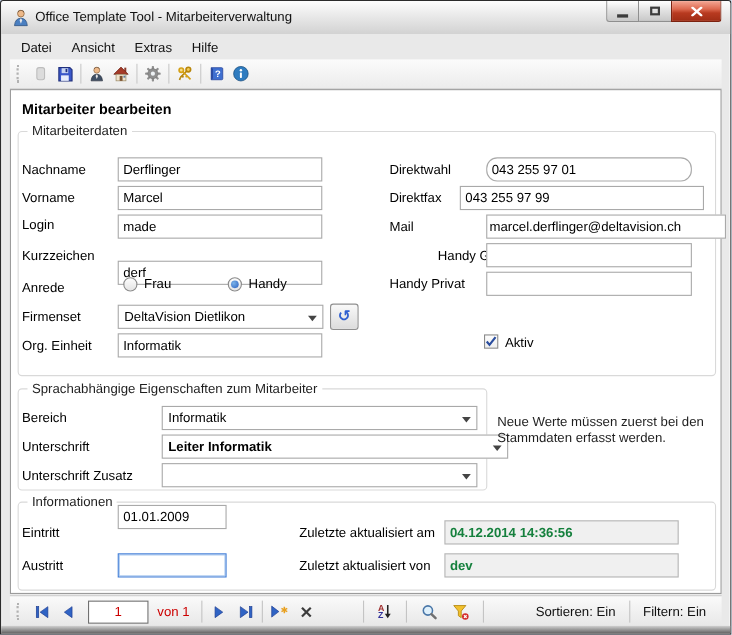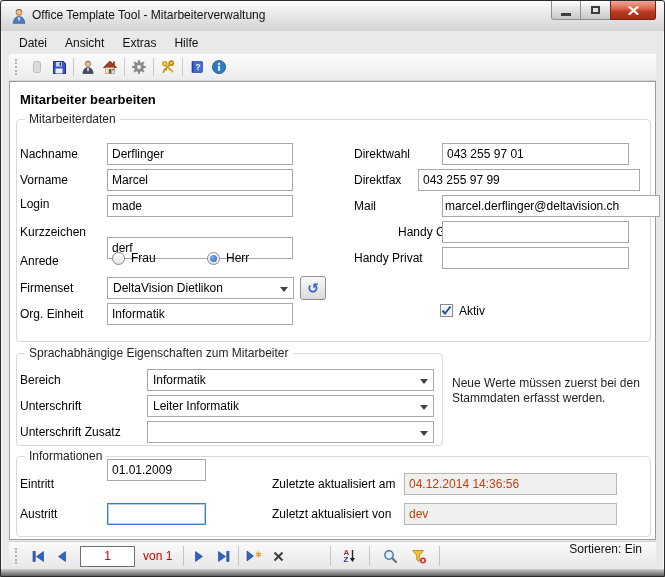--- a/index.html
+++ b/index.html
@@ -34,21 +34,21 @@
   .tb-sep{width:1px;height:18px;background:#c9c9c9;margin:0 3px;}
   
   .client{position:absolute;left:8px;right:8px;top:80px;height:459px;background:#fff;
           border:1px solid #9b9b9b;box-sizing:border-box;}
   .heading{position:absolute;left:10px;top:10px;font-size:13px;font-weight:bold;color:#000;}
   .groupbox{position:absolute;border:1px solid #d9d9d9;border-radius:4px;box-sizing:border-box;}
   .gb-title{position:absolute;top:-8px;left:8px;background:#fff;padding:0 4px;color:#1f1f1f;white-space:nowrap;}
   .fld-label{position:absolute;color:#000;white-space:nowrap;}
   .tb-input{position:absolute;height:22px;box-sizing:border-box;border:1px solid #a9a9a9;
             padding:0 4px;font:12px "Liberation Sans",sans-serif;background:#fff;color:#000;}
-  .tb-input.disabled{background:#f0f0f0;border-color:#b6b6b6;color:#c2410c;}
+  .tb-input.disabled{background:#f0f0f0;border-color:#b6b6b6;color:#15803d;font-weight:bold;}
   .tb-input.focused{border:1px solid #3d7bd6;box-shadow:inset 0 0 0 1px #aecbf0;}
   .combo{position:absolute;height:22px;box-sizing:border-box;border:1px solid #a9a9a9;background:#fff;}
   .combo-txt{position:absolute;left:5px;top:3px;white-space:nowrap;}
   .combo-arrow{position:absolute;right:5px;top:9px;width:0;height:0;
                border:4px solid transparent;border-top:5px solid #444;}
   .radio{position:absolute;display:flex;align-items:center;gap:6px;}
   .radio-circ{width:13px;height:13px;border-radius:50%;border:1px solid #8a8a8a;box-sizing:border-box;
               background:linear-gradient(#fdfdfd,#e4e4e4);position:relative;}
   .radio.sel .radio-circ::after{content:"";position:absolute;inset:2px;border-radius:50%;
               background:radial-gradient(circle at 35% 35%,#7ab2e8,#2a5fc0);}
@@ -56,21 +56,21 @@
           background:linear-gradient(#fdfdfd,#eeeeee);display:flex;align-items:center;justify-content:center;}
   .refresh-btn{position:absolute;width:26px;height:24px;box-sizing:border-box;border:1px solid #8f8f8f;
           border-radius:3px;background:linear-gradient(#f9f9f9,#dcdcdc);display:flex;align-items:center;
           justify-content:center;font-family:"DejaVu Sans",sans-serif;font-size:14px;font-weight:bold;color:#2f5fd0;}
   .note{position:absolute;color:#1f1f1f;line-height:15px;}
   
   .nav{position:absolute;top:540px;left:8px;right:8px;height:29px;box-sizing:border-box;
        background:linear-gradient(#fafafa,#e7e7e7);border-top:1px solid #d0d0d0;}
   .nav-left{position:absolute;left:4px;top:0;height:100%;display:flex;align-items:center;}
   .nav-mid{position:absolute;left:318px;top:0;height:100%;display:flex;align-items:center;gap:5px;}
-  .nav-right{position:absolute;right:14px;top:0;height:100%;display:flex;align-items:center;gap:9px;flex-direction:column;}
+  .nav-right{position:absolute;right:14px;top:0;height:100%;display:flex;align-items:center;gap:9px;}
   .nav-btn{width:24px;height:22px;display:flex;align-items:center;justify-content:center;}
   .nav-sep{width:1px;height:20px;background:#c4c4c4;margin:0 3px;}
   .nav-pos{width:55px;height:21px;box-sizing:border-box;border:1px solid #707070;background:#fff;
            color:#cc0000;text-align:center;font:12px "Liberation Sans",sans-serif;margin:0 6px;}
   .nav-of{color:#cc0000;margin:0 8px 0 2px;white-space:nowrap;}
   .nav-status{color:#111;white-space:nowrap;}
   .sort-icon{display:flex;align-items:center;width:22px;justify-content:center;}
   .sort-letters{display:flex;flex-direction:column;line-height:7px;font-size:8px;font-weight:bold;}
   .sort-a{color:#a03030;}.sort-z{color:#30309a;}
   .bottom-band{position:absolute;left:0;right:0;bottom:0;height:7px;
@@ -207,37 +207,37 @@
     <span class="fld-label" style="left:10px;top:143px;">Kurzzeichen</span>
     <input class="tb-input" style="left: 97px; top: 139px; width: 186px; margin-top: 16px;" value="derf">
 
     <span class="fld-label" style="left:10px;top:172px;">Anrede</span>
     <span class="radio" style="left:102px;top:169px;">
       <span class="radio-circ"></span>
       <span>Frau</span>
     </span>
     <span class="radio sel" style="left:197px;top:169px;">
       <span class="radio-circ"></span>
-      <span>Herr</span>
+      <span>Handy</span>
     </span>
 
     <span class="fld-label" style="left:10px;top:199px;">Firmenset</span>
     <div class="combo" style="left:97px;top:195px;width:187px;">
       <span class="combo-txt">DeltaVision Dietlikon</span>
       <span class="combo-arrow"></span>
     </div>
     <div class="refresh-btn" style="left:290px;top:194px;">
       <span>↺</span>
     </div>
 
     <span class="fld-label" style="left:10px;top:225px;">Org. Einheit</span>
     <input class="tb-input" style="left: 97px; top: 221px; width: 186px;" value="Informatik">
 
     <span class="fld-label" style="left:344px;top:65px;">Direktwahl</span>
-    <input class="tb-input" style="left: 432px; top: 61px; width: 187px;" value="043 255 97 01">
+    <input class="tb-input" style="left: 432px; top: 61px; width: 187px; border-radius: 10px;" value="043 255 97 01">
     <span class="fld-label" style="left:344px;top:91px;">Direktfax</span>
     <input class="tb-input" style="left: 408px; top: 87px; width: 222px;" value="043 255 97 99">
     <span class="fld-label" style="left:344px;top:117px;">Mail</span>
     <input class="tb-input" style="left: 432px; top: 113px; width: 218px; padding: 0px 2px;" value="marcel.derflinger@deltavision.ch">
     <span class="fld-label" style="left:344px;top:143px;margin-left:44px;">Handy Geschäft</span>
     <input class="tb-input" style="left: 432px; top: 139px; width: 187px;" value="">
     <span class="fld-label" style="left:344px;top:169px;">Handy Privat</span>
     <input class="tb-input" style="left: 432px; top: 165px; width: 187px;" value="">
 
     <span class="chkbox" style="left:430px;top:222px;">
@@ -249,21 +249,21 @@
 
     <div class="groupbox" style="left:6px;top:271px;width:427px;height:93px;">
       <span class="gb-title">Sprachabhängige Eigenschaften zum Mitarbeiter</span>
     </div>
     <span class="fld-label" style="left:10px;top:291px;">Bereich</span>
     <div class="combo" style="left:137px;top:287px;width:287px;">
       <span class="combo-txt">Informatik</span>
       <span class="combo-arrow"></span>
     </div>
     <span class="fld-label" style="left:10px;top:317px;">Unterschrift</span>
-    <div class="combo" style="left:137px;top:313px;width:287px;">
+    <div class="combo" style="left:137px;top:313px;width:315px;font-weight:bold;">
       <span class="combo-txt">Leiter Informatik</span>
       <span class="combo-arrow"></span>
     </div>
     <span class="fld-label" style="left:10px;top:343px;">Unterschrift Zusatz</span>
     <div class="combo" style="left:137px;top:339px;width:287px;">
       <span class="combo-txt"></span>
       <span class="combo-arrow"></span>
     </div>
     <div class="note" style="left:442px;top:294px;width:212px;">Neue Werte müssen zuerst bei den Stammdaten erfasst werden.</div>
 

